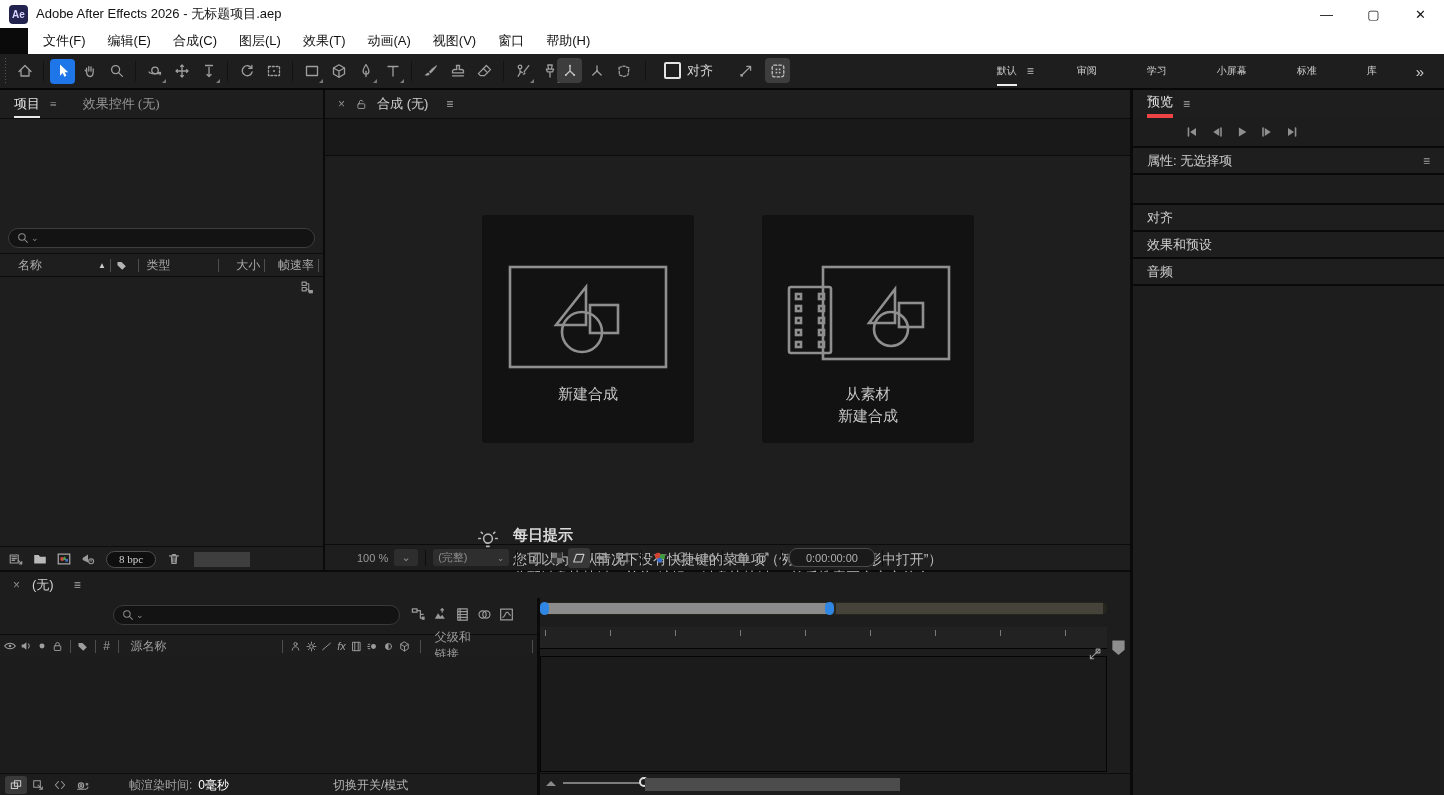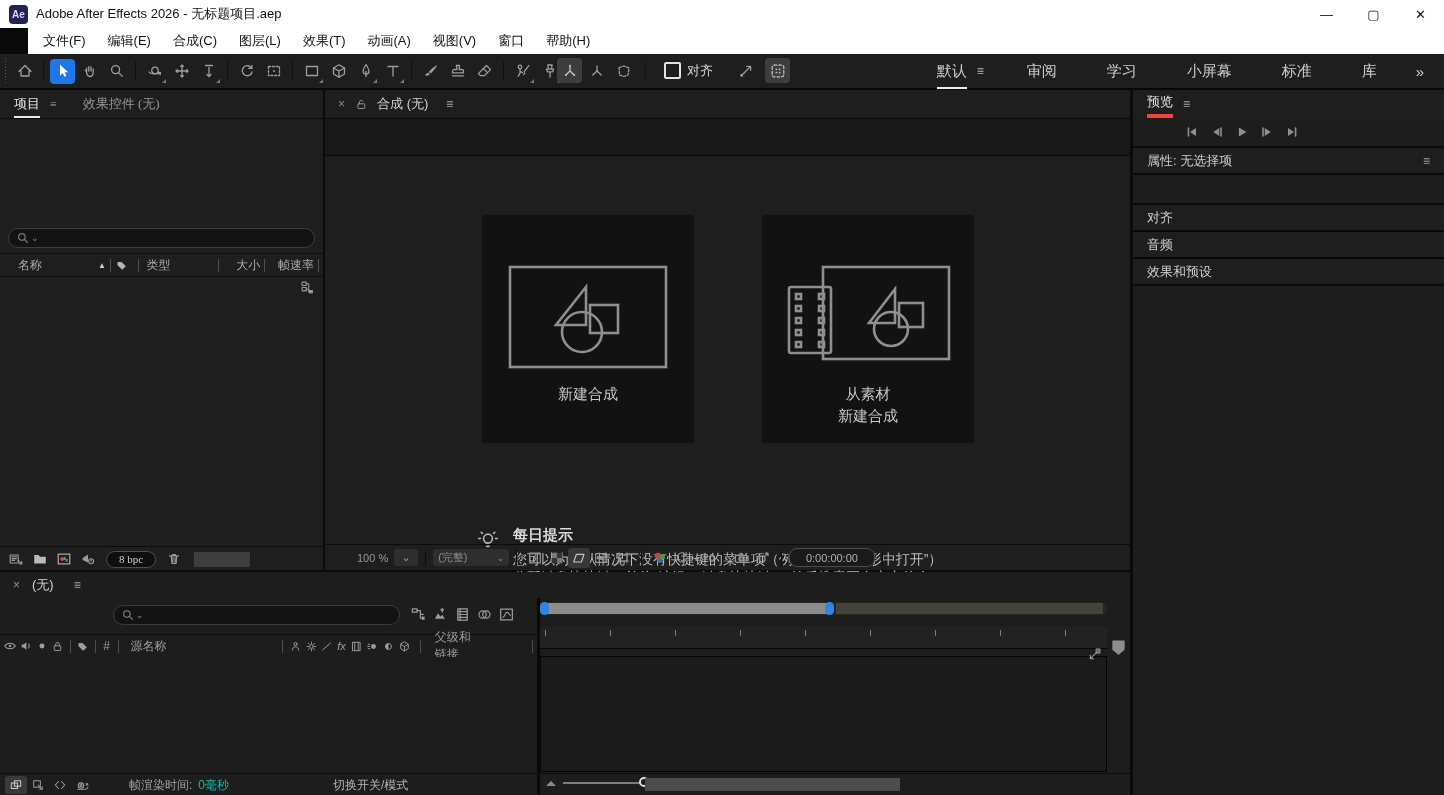--- a/index.html
+++ b/index.html
@@ -23,21 +23,21 @@
   .toolbar{left:0;top:54px;width:1444px;height:36px;background:#1e1e1e;display:flex;align-items:center;border-bottom:2px solid #070707;box-sizing:border-box;}
   .grip{width:9px;height:26px;margin-left:2px;background:repeating-linear-gradient(#555 0 1px,transparent 1px 3px);background-size:1px 100%;background-position:3px 0;background-repeat:no-repeat;}
   .tool{position:relative;width:25px;height:25px;margin:0 1px;border-radius:4px;display:flex;align-items:center;justify-content:center;color:#9e9e9e;}
   .tool.active-blue{background:#1f76e8;color:#fff;}
   .tool.active-grey{background:#3d3d3d;color:#c3c3c3;}
   .tool.opt::after{content:"";position:absolute;right:1px;bottom:1px;border-style:solid;border-width:0 0 4px 4px;border-color:transparent transparent #7a7a7a transparent;}
   .tsep{width:1px;height:20px;background:#121212;margin:0 5px;}
   .snap-box{width:13px;height:13px;border:2px solid #e3e3e3;border-radius:2px;margin:0 6px 0 10px;}
   .snap-label{color:#d6d6d6;font-size:13px;margin-right:8px;}
   .ws{position:absolute;right:6px;top:0;height:34px;display:flex;align-items:center;}
-  .ws-tab{padding:0 25px;font-size:15px;color:#cfcfcf;height:100%;display:flex;align-items:center;position:relative;}
+  .ws-tab{padding:0 25px;font-size:10px;color:#cfcfcf;height:100%;display:flex;align-items:center;position:relative;}
   .ws-tab.active{padding-right:8px;}
   .ws-tab.active .lbl{border-bottom:2px solid #ededed;padding-bottom:6px;margin-bottom:-8px;}
   .ws-menu{color:#bdbdbd;font-size:12px;padding:0 18px 0 2px;}
   .ws-more{color:#cfcfcf;font-size:15px;padding:0 14px;}
 
   
   .panel{background:#1e1e1e;}
   .p-left{left:0;top:90px;width:323px;height:480px;font-family:Liberation Serif, serif;}
   .p-center{left:325px;top:90px;width:805px;height:480px;}
   .p-right{left:1133px;top:90px;width:311px;height:705px;background:#1d1d1d;}
@@ -577,24 +577,24 @@
     </div>
     <div class="pr-row">
       <span>属性: 无选择项</span>
       <span class="pr-menu-r">≡</span>
     </div>
     <div class="pr-props-space"></div>
     <div class="pr-row">
         <span>对齐</span>
       </div>
     <div class="pr-row">
+        <span>效果和预设</span>
+      </div>
+    <div class="pr-row">
         <span>音频</span>
-      </div>
-    <div class="pr-row">
-        <span>效果和预设</span>
       </div>
   </div>
 
   <div class="abs timeline">
     <div class="tabstrip" style="border-bottom:none;height:26px;">
       <span class="closex">×</span>
       <span style="margin-left:12px;color:#d2d2d2;font-size:13px;">(无)</span>
       <span class="hamb" style="margin-left:20px;">≡</span>
     </div>
 
@@ -764,21 +764,21 @@
           </svg>
         </span>
       <span class="st-icon">
           <svg class="ic" width="15" height="15" viewBox="0 0 18 18">
             <circle cx="7.2" cy="9" r="3.2"></circle>
             <circle cx="7.2" cy="9" r="1.2"></circle>
             <path d="M3.2 13.4h9.4c1.6 0 2.6-1 3-2.4M13.6 8.4V6.2M15.2 8.4V6.6"></path>
           </svg>
         </span>
       <span style="margin-left:36px;color:#9f9f9f;">帧渲染时间:</span>
-      <span style="margin-left:6px;color:#14b8a6;">0毫秒</span>
+      <span style="margin-left:6px;color:#ffffff;">0毫秒</span>
       <span style="margin-left:104px;color:#b5b5b5;">切换开关/模式</span>
 
       <div style="position:absolute;left:545px;top:3px;display:flex;align-items:center;gap:6px;">
         <svg width="12" height="10" viewBox="0 0 12 10">
             <path d="M1 8 6 3l5 5z" fill="#8a8a8a"></path>
           </svg>
         <div style="width:92px;height:2px;background:#7d7d7d;position:relative;">
           <div style="position:absolute;left:76px;top:-5px;width:10px;height:10px;border:2px solid #dcdcdc;border-radius:50%;background:#1d1d1d;box-sizing:border-box;"></div>
         </div>
         <svg width="16" height="12" viewBox="0 0 16 12">

